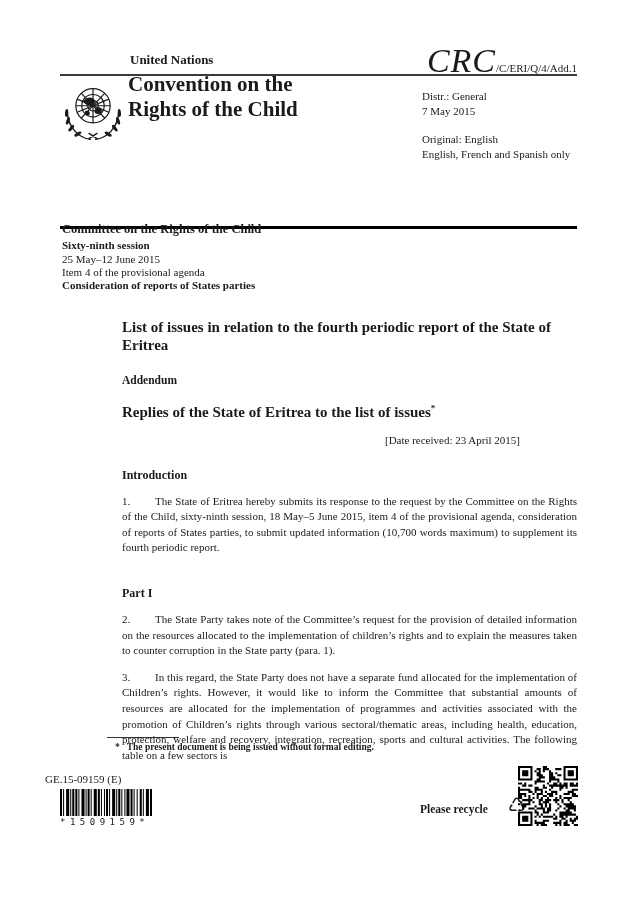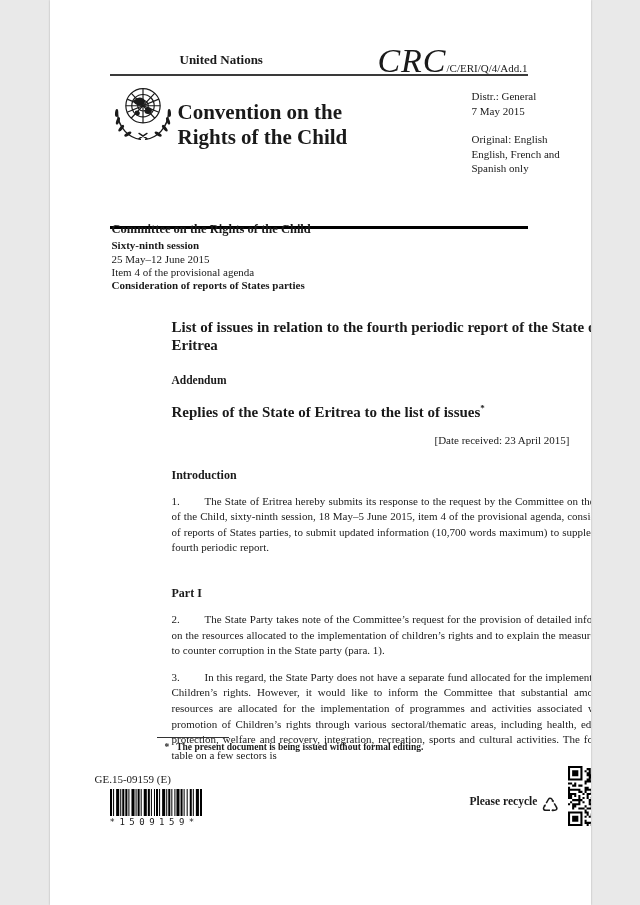--- a/index.html
+++ b/index.html
@@ -1,33 +1,33 @@
 <!DOCTYPE html>
 <html><head>
 <meta charset="utf-8">
 <style>
   html,body { margin:0; padding:0; background:#e9e9e9; }
   .page {
-    position:relative; width:541px; height:905px; margin:0 auto;
+    position:relative; width:640px; height:905px; margin:0 auto;
     background:#ffffff; overflow:hidden;
     font-family:"Liberation Serif","DejaVu Serif",serif;
     color:#1a1a1a;
     box-shadow:0 0 2px rgba(0,0,0,.25);
   }
 
   
   .org-name { position:absolute; left:130px; top:52px; font-size:13px; font-weight:bold; }
   .doc-symbol { position:absolute; right:63px; top:42px; display:flex; align-items:baseline; }
   .doc-symbol-main { font-size:34px; letter-spacing:1px;font-style:italic; }
   .doc-symbol-suffix { font-size:11px; }
   .rule-thin { position:absolute; left:60px; right:63px; top:74px; border-top:2px solid #3a3a3a; }
 
   .emblem { position:absolute; left:60px; top:76px; width:66px; height:70px; }
 
-  .masthead-title { position:absolute; left:128px; top:100px; font-size:21px; font-weight:bold; line-height:1.17; }
+  .masthead-title { position:absolute; left:128px; top:72px; font-size:21px; font-weight:bold; line-height:1.17; }
 
   .distr-block { position:absolute; left:422px; top:89px; font-size:11px; line-height:1.32; }
   .distr-gap { height:14px; }
 
   .rule-thick { position:absolute; left:60px; right:63px; top:226px; border-top:3px solid #000; }
 
   
   .session-block { position:absolute; left:62px; top:222px; font-size:11px; line-height:1.22; }
   .session-committee { font-size:12.5px; font-weight:bold; margin-bottom:2px; }
   .bold { font-weight:bold; }
@@ -49,21 +49,21 @@
   .footnote { position:absolute; left:107px; top:737px; width:430px;font-weight:bold; }
   .footnote-rule { width:72px; border-top:1px solid #333; margin:0 0 4px 0; }
   .footnote-text { font-size:9.5px; padding-left:8px; }
   .footnote-marker { margin-right:7px; }
 
   
   .ge-number { position:absolute; left:45px; top:773px; font-size:11px; }
   .barcode-wrap { position:absolute; left:60px; top:789px; width:92px; }
   .barcode { display:block; width:92px; height:27px; }
   .barcode-text { font-family:"DejaVu Sans Mono",monospace; font-size:9px; letter-spacing:4.5px; margin-top:1px; white-space:nowrap; }
-  .recycle-wrap { position:absolute; left:420px; top:795px; display:flex; align-items:flex-start; }
+  .recycle-wrap { position:absolute; left:420px; top:795px; display:flex; align-items:flex-end;gap:16px; }
   .recycle-label { font-size:11.5px; font-weight:bold; }
   .recycle-icon { font-family:"DejaVu Sans",sans-serif; font-size:20px; margin-left:4px; line-height:1; }
   .qr { position:absolute; left:518px; top:766px; width:60px; height:60px; }
 </style>
 </head>
 <body>
 
 <div class="page">
 
   <div class="org-name">United Nations</div>

